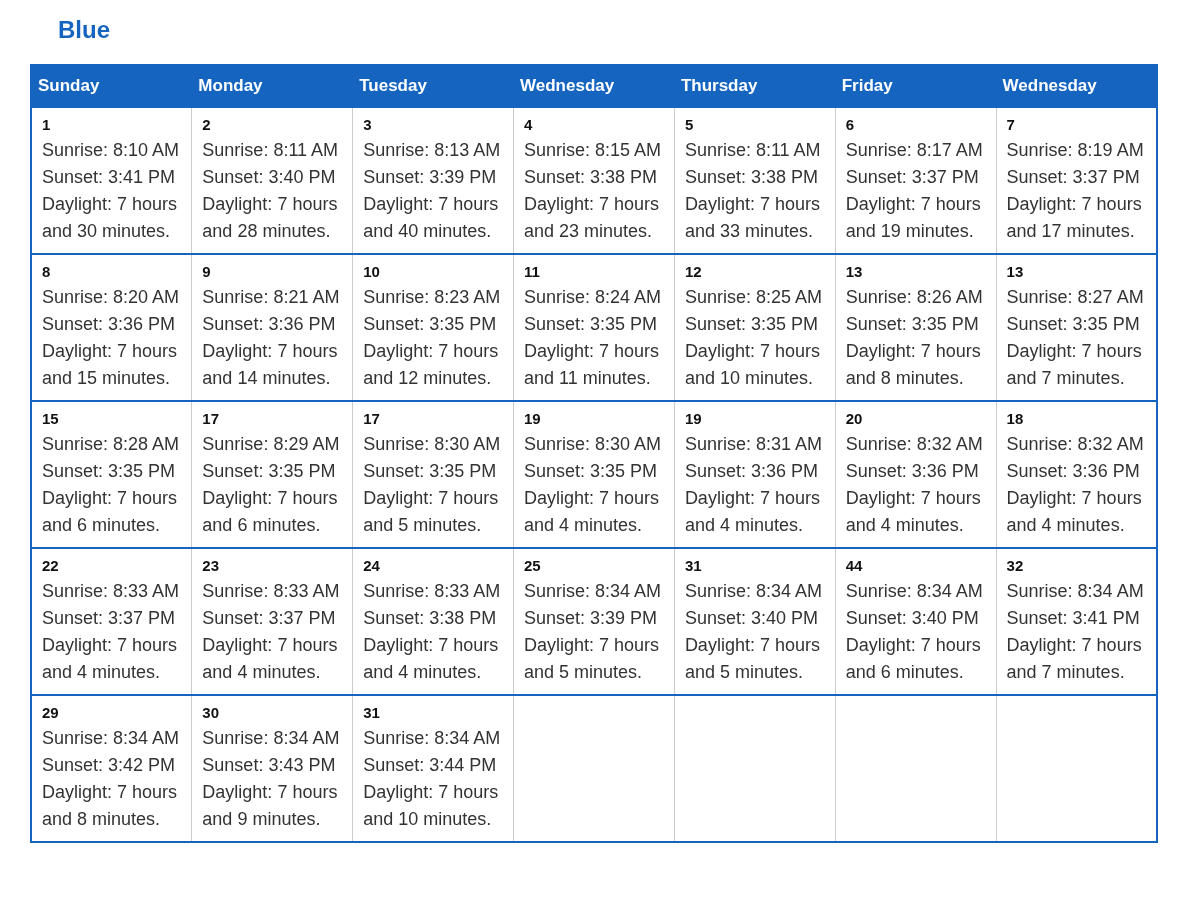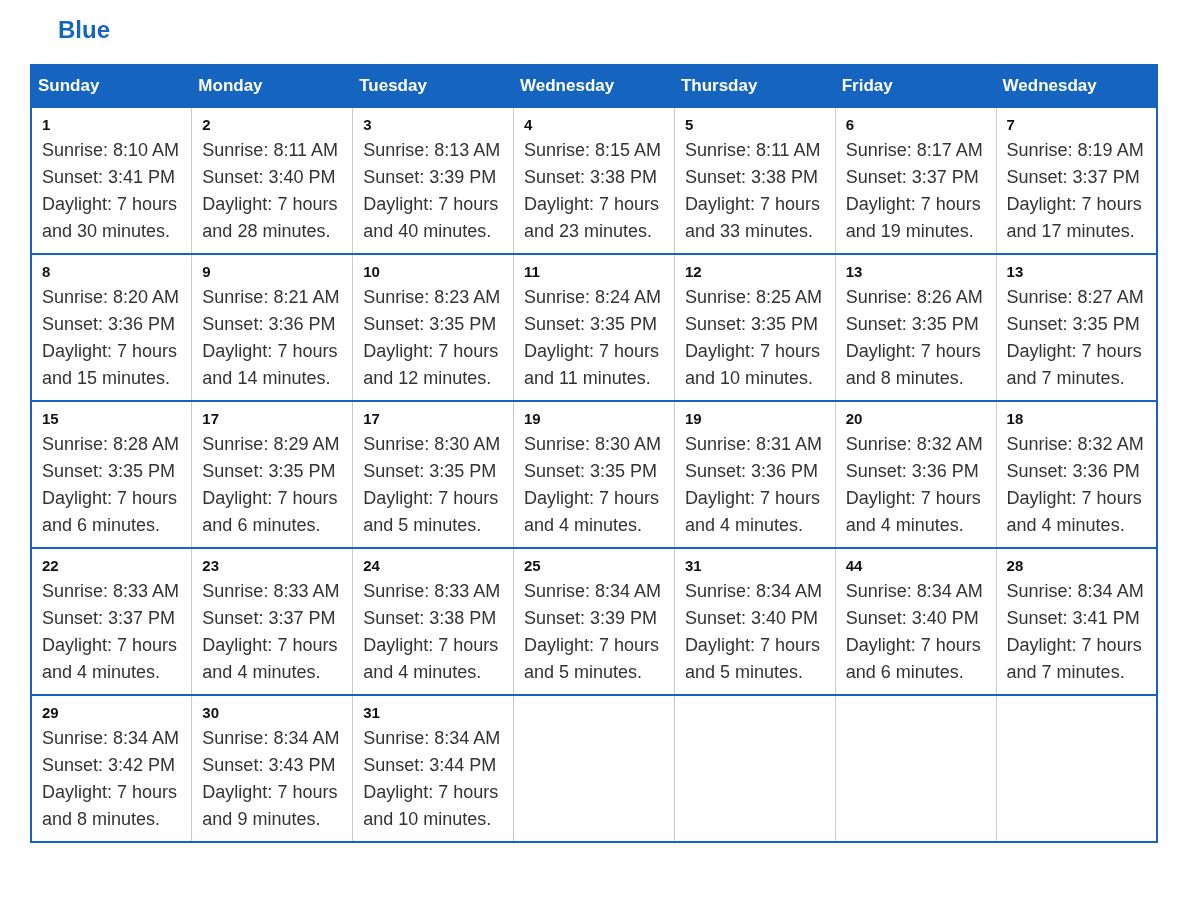--- a/index.html
+++ b/index.html
@@ -348,21 +348,21 @@
         <td>
         <span class="day-number">44</span>
         <div class="day-info">
           <span>Sunrise: 8:34 AM</span><br>
           <span>Sunset: 3:40 PM</span><br>
           <span>Daylight: 7 hours</span><br>
           <span>and 6 minutes.</span>
         </div>
       </td>
         <td>
-        <span class="day-number">28</span>
+        <span class="day-number">32</span>
         <div class="day-info">
           <span>Sunrise: 8:34 AM</span><br>
           <span>Sunset: 3:41 PM</span><br>
           <span>Daylight: 7 hours</span><br>
           <span>and 7 minutes.</span>
         </div>
       </td>
       </tr>
       <tr>
         <td>

